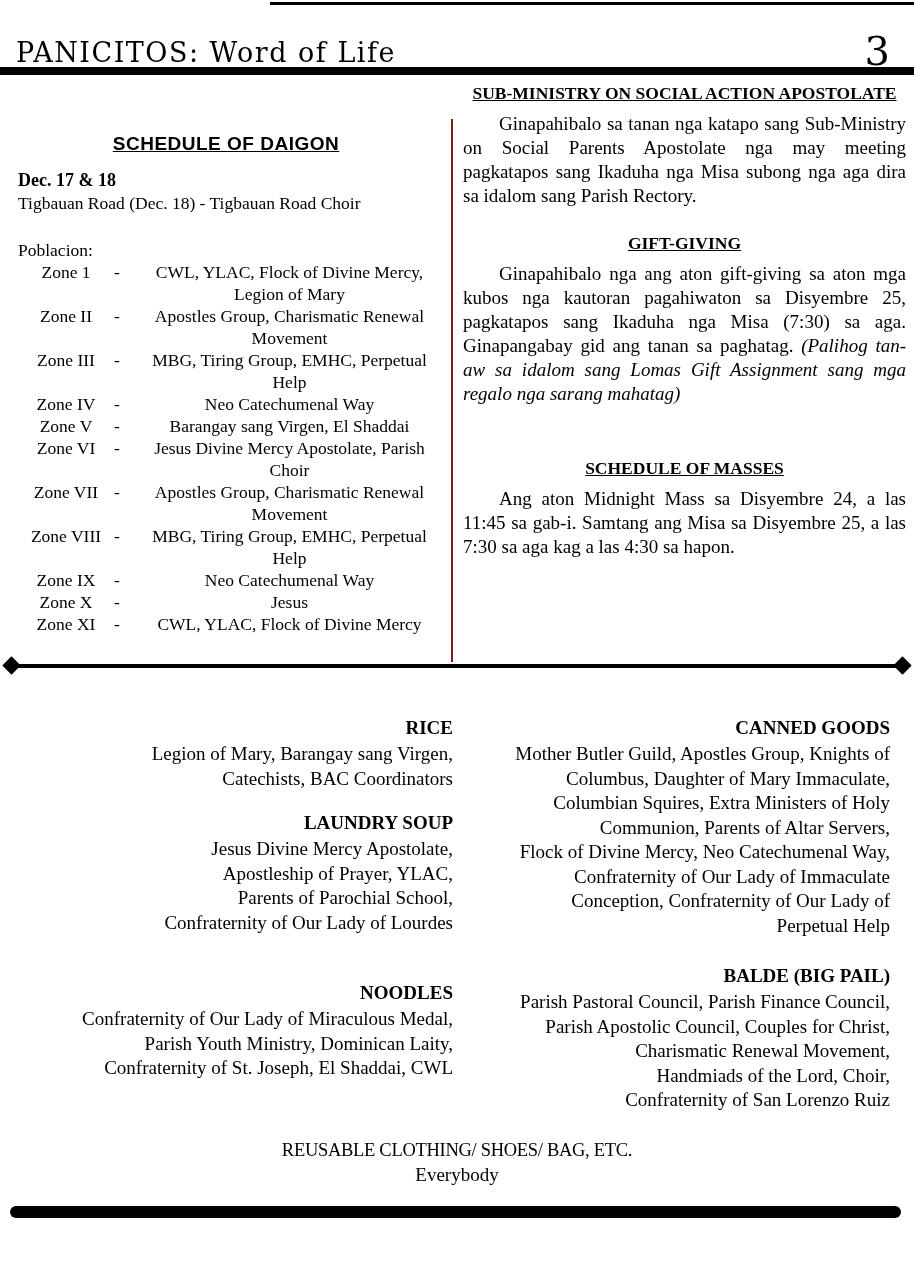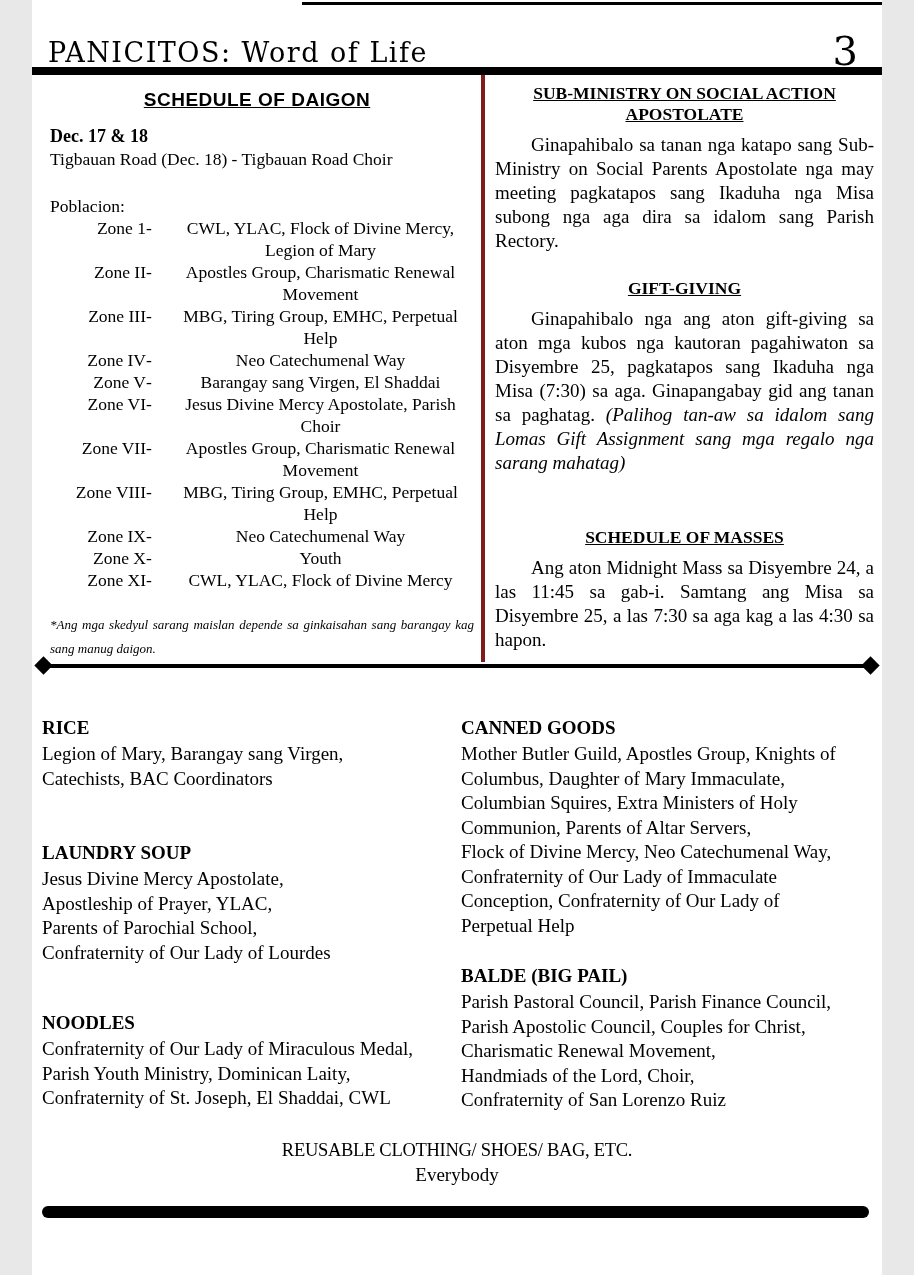--- a/index.html
+++ b/index.html
@@ -1,47 +1,47 @@
 <!DOCTYPE html>
 <html><head>
 <meta charset="utf-8">
 <style>
   * { margin:0; padding:0; box-sizing:border-box; }
   html,body { background:#e8e8e8; }
   .page {
     position:relative;
-    width:850px; height:1275px;
+    width:914px; height:1275px;
     background:#ffffff;
     color:#000;
     font-family:"Liberation Serif", serif;
     margin:0 auto;
     overflow:hidden;
   }
   
   .top-thin-rule { position:absolute; top:2px; left:270px; right:0; height:3px; background:#000; }
 
   
   .header { position:absolute; top:20px; left:0; right:0; height:48px;
             display:flex; justify-content:space-between; align-items:flex-end; padding:0 14px 0 16px; }
   .header-title { font-family:"DejaVu Serif", serif; font-size:27px; letter-spacing:1.5px; font-weight:500; }
   .page-number { font-family:"DejaVu Serif", serif; font-size:40px; line-height:0.85; padding-right:10px; }
   .header-rule { position:absolute; top:67px; left:0; right:0; height:8px; background:#000; }
 
   
   .columns { position:absolute; top:75px; left:0; right:0; height:587px; display:flex; overflow:hidden; }
-  .col-left { width:453px; border-right:4px solid #7f1d1d; padding:8px 5px 0 18px; }
+  .col-left { width:453px; border-right:2px solid #7f1d1d; padding:8px 5px 0 18px;margin-top:44px; }
   .col-right { flex:1; padding:8px 8px 0 10px; }
 
   .schedule-heading { text-align:center; font-family:"Liberation Sans", sans-serif; font-weight:bold;
                       font-size:19px; text-decoration:underline; letter-spacing:0.5px; margin:6px 12px 14px 0; }
   .date-label { font-weight:bold; font-size:18px; line-height:23px; }
   .road-line { font-size:17.5px; line-height:23px; margin-bottom:24px; }
   .poblacion-label { font-size:17.5px; line-height:22px; }
   .zone-row { display:grid; grid-template-columns:96px 19px 1fr; font-size:17.5px; line-height:22px; }
-  .zone-label { text-align:right; }
+  .zone-label { text-align:center; }
   .zone-dash { text-align:left; }
   .zone-groups { text-align:center; white-space:pre-line; }
   .footnote { font-style:italic; font-size:13px; line-height:24px; text-align:justify; margin-top:22px; padding-right:2px; }
 
   .r-heading { text-align:center; font-weight:bold; font-size:17.5px; text-decoration:underline; margin-bottom:8px; }
   .r-heading.gap1 { margin-top:25px; }
   .r-heading.gap2 { margin-top:52px; }
   .r-para { font-size:19px; line-height:24px; text-align:justify; text-indent:36px; }
   .r-italic { font-style:italic; }
 
@@ -52,25 +52,25 @@
   .diamond-left { left:5px; }
   .diamond-right { right:5px; }
 
   
   .lomas-heading { position:absolute; top:686px; left:0; right:0; text-align:center;
                    font-family:"Liberation Sans", sans-serif; font-weight:bold; font-size:20px;
                    text-decoration:underline; letter-spacing:-0.2px; }
   .bottom-cols { position:absolute; top:716px; left:0; right:0; display:flex; }
   .bcol { width:50%; }
   .bcol-left { padding:0 4px 0 10px; }
-  .bcol-right { padding:0 16px 0 4px; }
-  .b-item { text-align:left; }
+  .bcol-right { padding:0 24px 0 4px; }
+  .b-item { text-align:right; }
   .b-title { font-weight:bold; font-size:19px; line-height:24px; margin-bottom:2px; }
   .b-groups { font-size:19px; line-height:24.5px; white-space:pre-line; }
-  .gap-a { margin-top:50px; }
+  .gap-a { margin-top:20px; }
   .gap-b { margin-top:46px; }
   .gap-c { margin-top:26px; }
 
   .footer-item { position:absolute; top:1138px; left:0; right:0; text-align:center; }
   .footer-title { font-weight:normal; font-size:18.5px; line-height:24px; letter-spacing:-0.3px; }
   .footer-groups { font-size:19px; line-height:26px; }
 
   .bottom-rule { position:absolute; top:1206px; left:10px; right:13px; height:12px; background:#000; border-radius:7px; }
 </style>
 </head>
@@ -141,21 +141,21 @@
 Help</span>
       </div>
       <div class="zone-row">
         <span class="zone-label">Zone IX</span>
         <span class="zone-dash">-</span>
         <span class="zone-groups">Neo Catechumenal Way</span>
       </div>
       <div class="zone-row">
         <span class="zone-label">Zone X</span>
         <span class="zone-dash">-</span>
-        <span class="zone-groups">Youth</span>
+        <span class="zone-groups">Jesus</span>
       </div>
       <div class="zone-row">
         <span class="zone-label">Zone XI</span>
         <span class="zone-dash">-</span>
         <span class="zone-groups">CWL, YLAC, Flock of Divine Mercy</span>
       </div>
 
       <div class="footnote">*Ang mga skedyul sarang maislan depende sa ginkaisahan sang barangay kag sang manug daigon.</div>
     </div>
 

